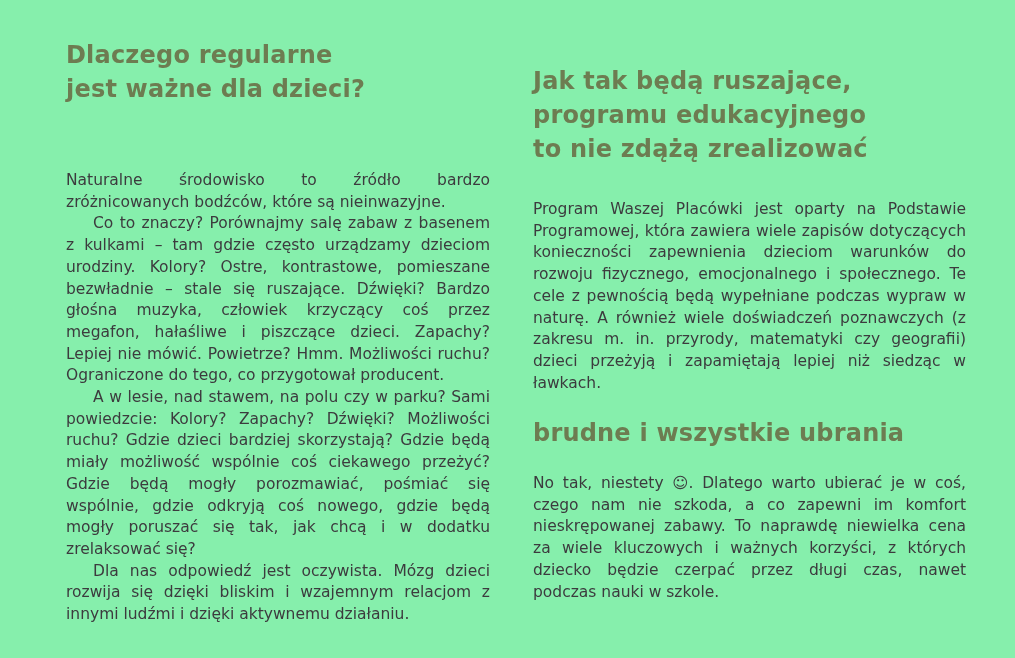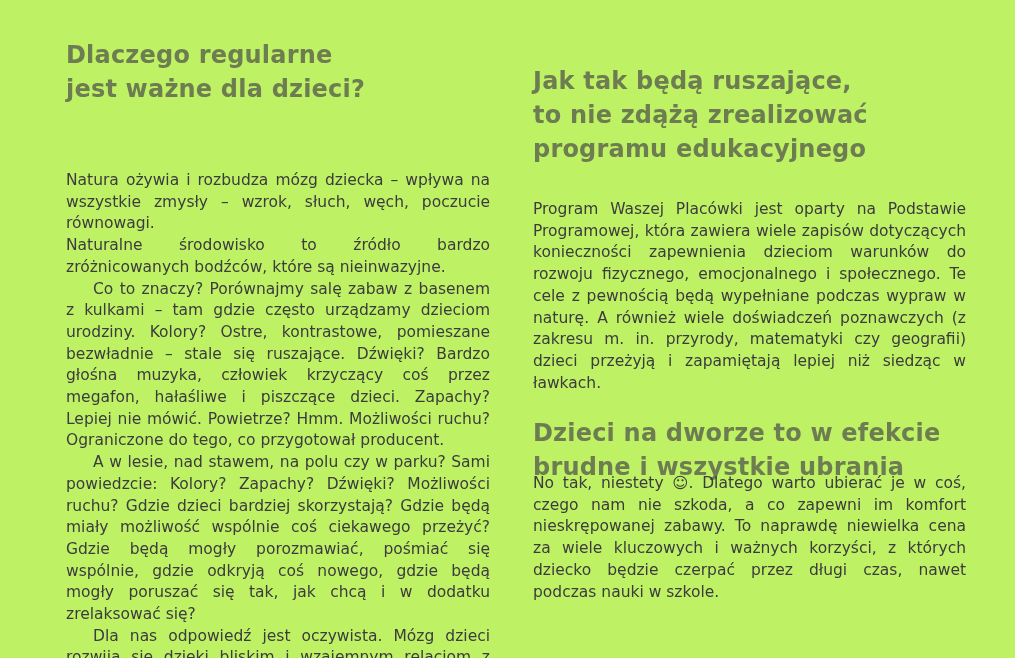--- a/index.html
+++ b/index.html
@@ -3,21 +3,21 @@
 <meta charset="utf-8">
 <style>
   html, body {
     margin: 0;
     padding: 0;
   }
   .page {
     position: relative;
     width: 1015px;
     height: 658px;
-    background: #bef264;
+    background: #86efac;
     overflow: hidden;
     font-family: "DejaVu Sans", sans-serif;
   }
   .heading {
     position: absolute;
     color: #6d7c51;
     font-weight: 700;
     font-size: 24px;
     line-height: 34px;
     letter-spacing: 0.2px;
@@ -46,39 +46,37 @@
 <body>
 
 <div class="page">
 
   <div class="heading" style="left:66px; top:38px;">
     <div class="hline">Dlaczego regularne</div>
     <div class="hline">jest ważne dla dzieci?</div>
   </div>
 
   <div class="body-block" style="left:66px; top:170px; width:424px;">
-    <p>Natura ożywia i rozbudza mózg dziecka – wpływa na wszystkie zmysły – wzrok, słuch, węch, poczucie równowagi.</p>
     <p>Naturalne środowisko to źródło bardzo zróżnicowanych bodźców, które są nieinwazyjne.</p>
     <p class="indent">Co to znaczy? Porównajmy salę zabaw z basenem z kulkami – tam gdzie często urządzamy dzieciom urodziny. Kolory? Ostre, kontrastowe, pomieszane bezwładnie – stale się ruszające. Dźwięki? Bardzo głośna muzyka, człowiek krzyczący coś przez megafon, hałaśliwe i piszczące dzieci. Zapachy? Lepiej nie mówić. Powietrze? Hmm. Możliwości ruchu? Ograniczone do tego, co przygotował producent.</p>
     <p class="indent">A w lesie, nad stawem, na polu czy w parku? Sami powiedzcie: Kolory? Zapachy? Dźwięki? Możliwości ruchu? Gdzie dzieci bardziej skorzystają? Gdzie będą miały możliwość wspólnie coś ciekawego przeżyć? Gdzie będą mogły porozmawiać, pośmiać się wspólnie, gdzie odkryją coś nowego, gdzie będą mogły poruszać się tak, jak chcą i w dodatku zrelaksować się?</p>
     <p class="indent">Dla nas odpowiedź jest oczywista. Mózg dzieci rozwija się dzięki bliskim i wzajemnym relacjom z innymi ludźmi i dzięki aktywnemu działaniu.</p>
   </div>
 
   <div class="heading" style="left:533px; top:64px;">
     <div class="hline">Jak tak będą ruszające,</div>
+    <div class="hline">programu edukacyjnego</div>
     <div class="hline">to nie zdążą zrealizować</div>
-    <div class="hline">programu edukacyjnego</div>
   </div>
 
   <div class="body-block" style="left:533px; top:199px; width:433px;">
     <p>Program Waszej Placówki jest oparty na Podstawie Programowej, która zawiera wiele zapisów dotyczących konieczności zapewnienia dzieciom warunków do rozwoju fizycznego, emocjonalnego i społecznego. Te cele z pewnością będą wypełniane podczas wypraw w naturę. A również wiele doświadczeń poznawczych (z zakresu m. in. przyrody, matematyki czy geografii) dzieci przeżyją i zapamiętają lepiej niż siedząc w ławkach.</p>
   </div>
 
   <div class="heading" style="left:533px; top:416px;">
-    <div class="hline">Dzieci na dworze to w efekcie</div>
     <div class="hline">brudne i wszystkie ubrania</div>
   </div>
 
   <div class="body-block" style="left:533px; top:473px; width:433px;">
     <p>No tak, niestety ☺. Dlatego warto ubierać je w coś, czego nam nie szkoda, a co zapewni im komfort nieskrępowanej zabawy. To naprawdę niewielka cena za wiele kluczowych i ważnych korzyści, z których dziecko będzie czerpać przez długi czas, nawet podczas nauki w szkole.</p>
   </div>
 
 </div>
 
 </body></html>

